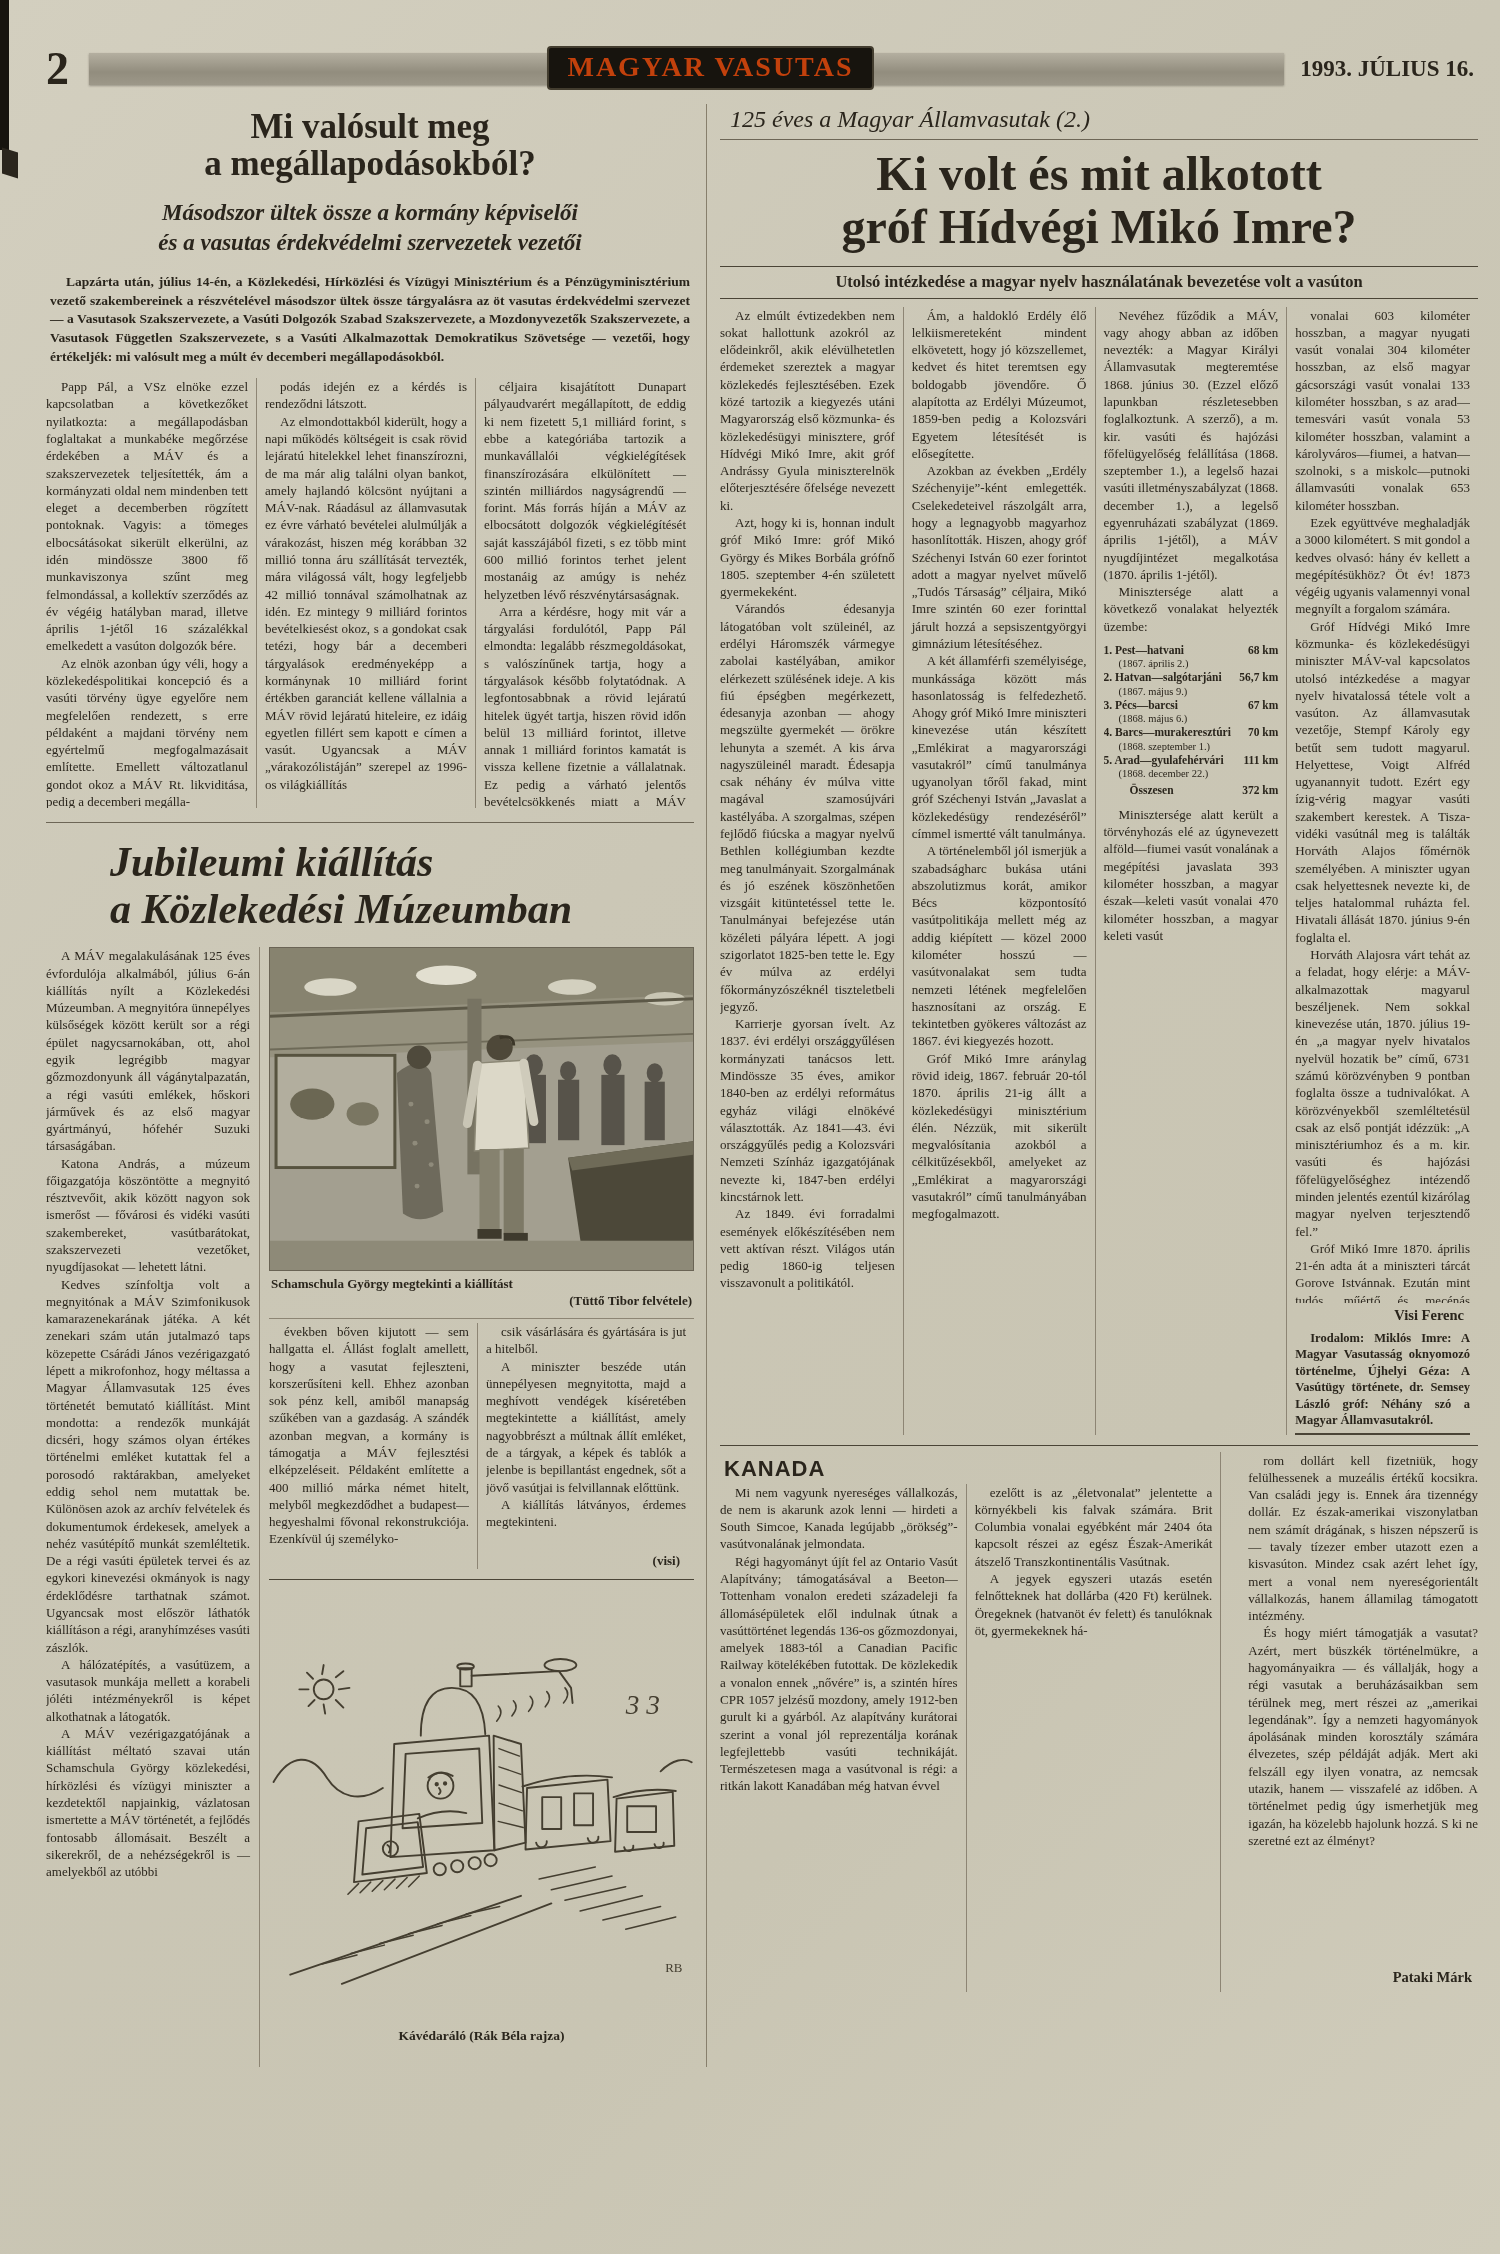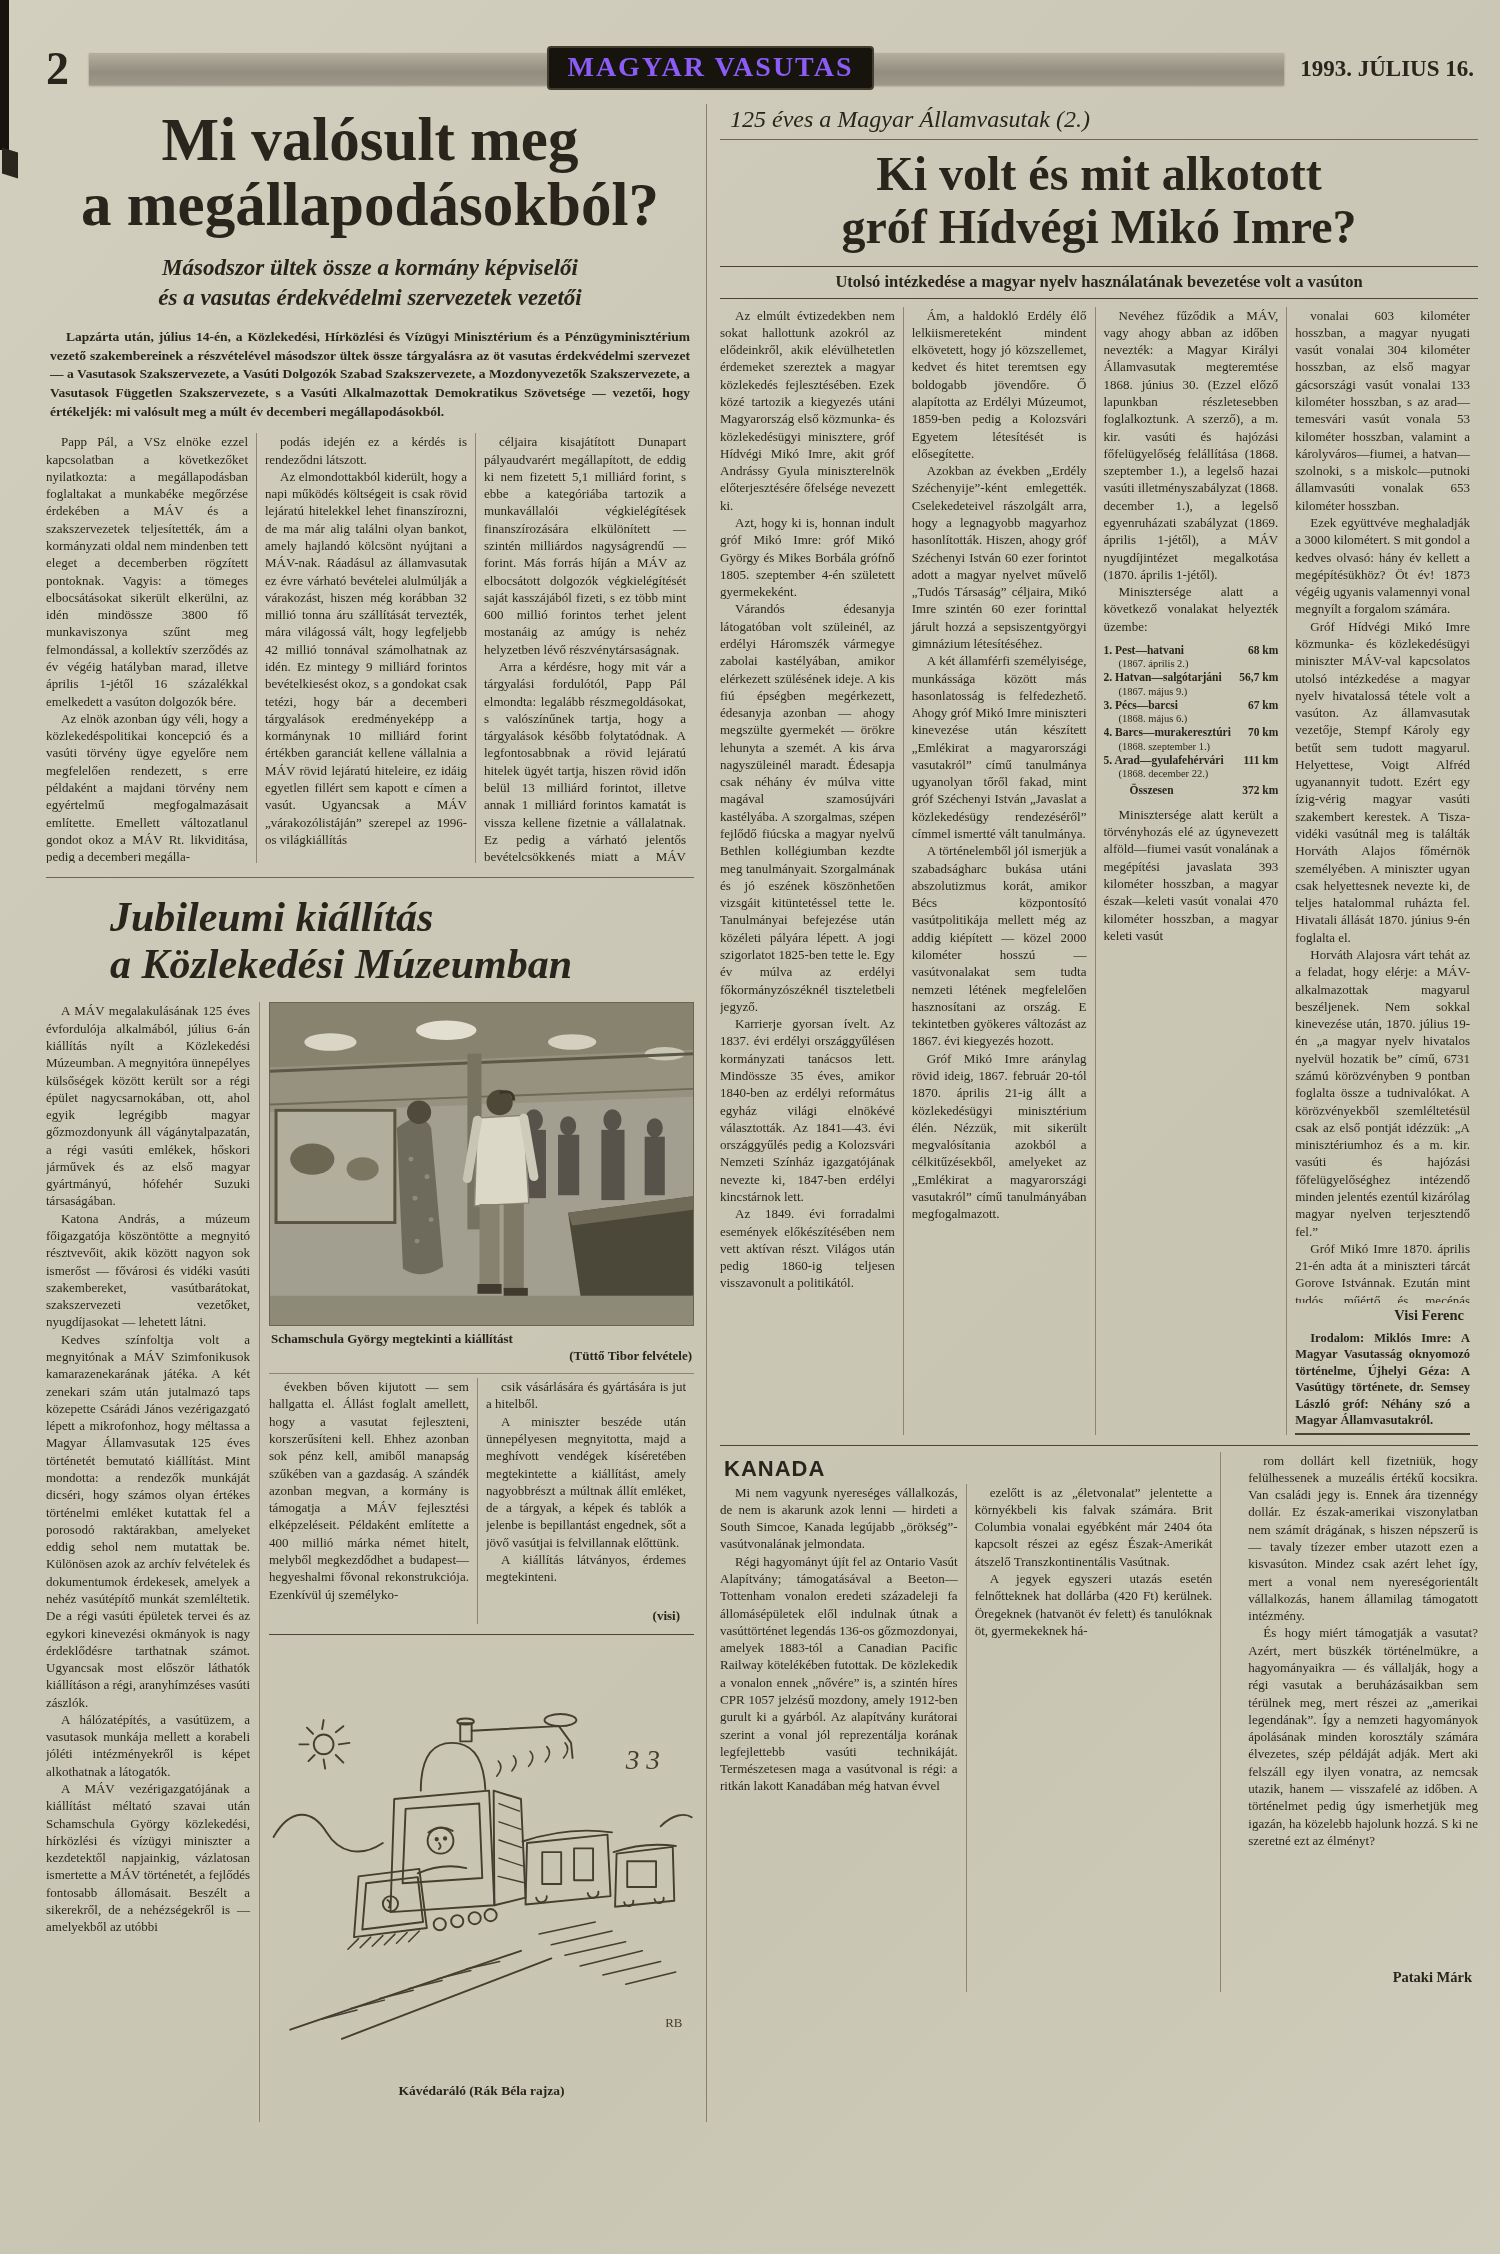--- a/index.html
+++ b/index.html
@@ -8,36 +8,36 @@
     font-family:"Liberation Serif","DejaVu Serif",serif;color:#2a251c;}
   .artifact-tl{position:absolute;left:0;top:0;width:9px;height:150px;background:#17140e;}
   .artifact-tl2{position:absolute;left:2px;top:150px;width:16px;height:26px;background:#2b261d;transform:skewY(18deg);}
 
   
   .header{display:flex;align-items:center;padding:46px 26px 4px 46px;}
   .page-number{font-size:46px;font-weight:bold;line-height:1;padding-right:14px;}
   .mast-strip{flex:1;height:32px;margin:0 16px 0 6px;position:relative;
     background:linear-gradient(#b4afa0,#928d7e 60%,#9d9889);box-shadow:0 1px 2px rgba(40,35,25,.35);}
   .mast-box{position:absolute;left:52%;top:-7px;transform:translateX(-50%);
-    background:#17140e;color:#8b5cf6;border:2px solid #433d2f;border-radius:4px;
+    background:#17140e;color:#c2410c;border:2px solid #433d2f;border-radius:4px;
     padding:3px 18px 5px;font-size:28px;font-weight:bold;letter-spacing:2px;white-space:nowrap;}
   .date{font-size:23px;font-weight:bold;white-space:nowrap;}
 
   
   .content{display:flex;padding:8px 22px 0 46px;}
   .left-macro{width:648px;flex:none;padding-right:12px;}
   .right-macro{flex:1;border-left:1px solid #877f6c;padding-left:13px;min-width:0;}
 
   .tcol{flex:1;padding:0 8px;border-left:1px solid #8d8574;overflow:hidden;min-width:0;}
   .cols{display:flex;}
   .cols > .tcol:first-child{border-left:none;padding-left:0;}
   .bp{margin:0;text-indent:15px;text-align:justify;font-size:13px;line-height:1.33;}
 
   
-  .la-title{font-size:61px;font-weight:bold;text-align:center;line-height:1.06;margin-top:4px;}
+  .la-title{font-size:35px;font-weight:bold;text-align:center;line-height:1.06;margin-top:4px;}
   .la-sub{font-size:23px;font-weight:bold;font-style:italic;text-align:center;line-height:1.28;margin-top:16px;}
   .la-lead{margin:16px 4px 12px;font-weight:bold;font-size:13.5px;line-height:1.38;text-align:justify;text-indent:16px;}
   .la-cols .tcol{height:430px;}
 
   
   .museum{margin-top:14px;border-top:1px solid #6d6656;padding-top:6px;}
   .mus-title{font-size:42px;font-weight:bold;font-style:italic;line-height:1.12;padding-left:64px;margin:10px 0 14px;}
   .mus-body{display:flex;}
   .mus-left{width:204px;flex:none;padding-right:9px;height:1120px;overflow:hidden;}
   .mus-right{flex:1;border-left:1px solid #8d8574;padding-left:9px;min-width:0;}

